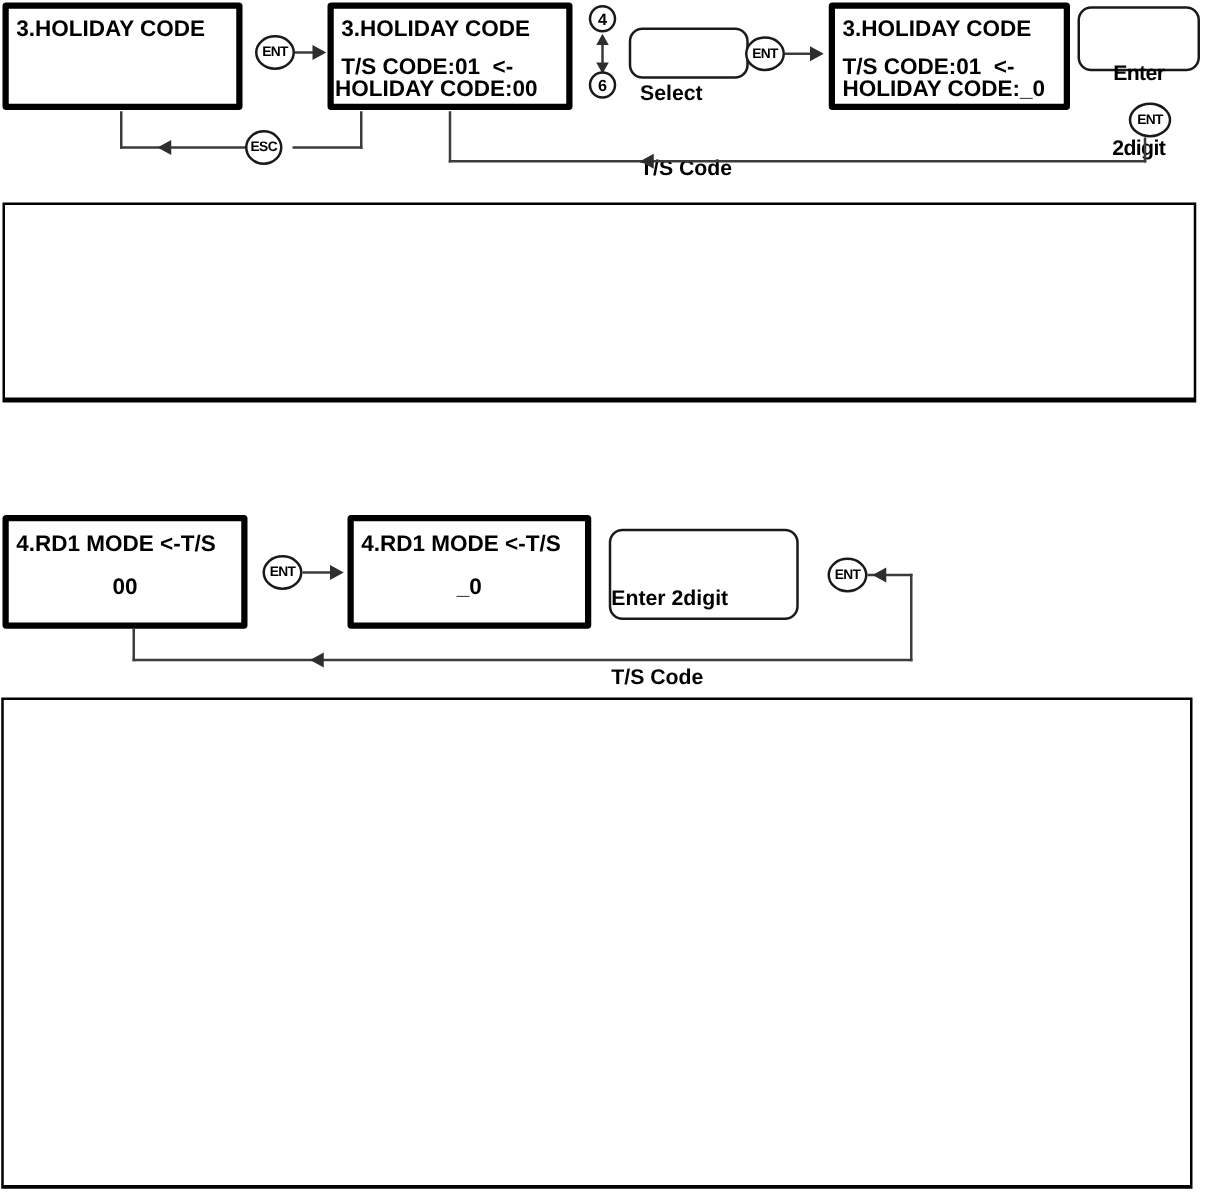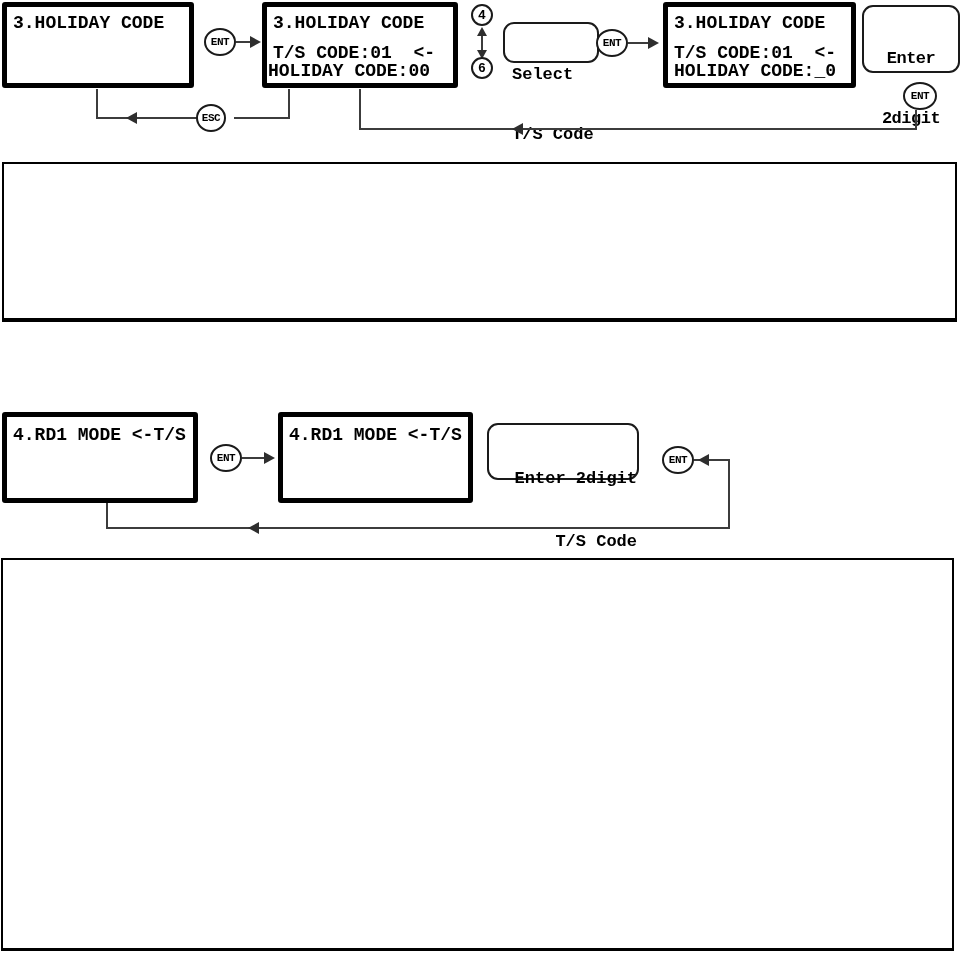--- a/index.html
+++ b/index.html
@@ -1,17 +1,17 @@
 <!DOCTYPE html>
 <html><head>
 <meta charset="utf-8">
 <style>
   html,body{margin:0;padding:0;background:#fff;}
   .canvas{position:relative;width:964px;height:955px;background:#fff;overflow:hidden;
-          font-family:Liberation Mono, monospace;font-weight:bold;color:#000;}
+          font-family:Liberation Sans, sans-serif;font-weight:bold;color:#000;}
   .lcd{position:absolute;box-sizing:border-box;border:5px solid #000;border-radius:3px;background:#fff;}
   .lcd-line{position:absolute;font-size:18px;line-height:20px;white-space:pre;letter-spacing:0;}
   .lcd-center{position:absolute;left:0;right:0;text-align:center;font-size:18px;line-height:20px;white-space:pre;}
   .key{position:absolute;box-sizing:border-box;border:2px solid #1a1a1a;border-radius:50%;background:#fff;
        display:flex;align-items:center;justify-content:center;font-size:11px;letter-spacing:-0.5px;}
   .key-num{font-size:13px;letter-spacing:0;}
   .note{position:absolute;box-sizing:border-box;border:2px solid #1a1a1a;border-radius:11px;background:#fff;
         font-size:17px;line-height:20px;white-space:pre;}
   .note div{white-space:pre;}
   .ln{position:absolute;background:#3c3c3c;}
@@ -63,21 +63,21 @@
   </div>
   <i class="ln" style="left:628px;top:42px;width:22px;height:2px"></i>
   <i class="ah ah-r" style="left:648px;top:37px"></i>
 
   <div class="lcd" style="left:663px;top:2px;width:193px;height:86px">
     <div class="lcd-line" style="left:6px;top:6px">3.HOLIDAY CODE</div>
     <div class="lcd-line" style="left:6px;top:36px">T/S CODE:01  &lt;-</div>
     <div class="lcd-line" style="left:6px;top:54px">HOLIDAY CODE:_0</div>
   </div>
 
-  <div class="note" style="left:862px;top:5px;width:98px;height:68px;text-align:center;padding-top:2px;letter-spacing:-0.5px">
+  <div class="note" style="left:862px;top:5px;width:98px;height:52px;text-align:center;padding-top:2px;letter-spacing:-0.5px">
     <div>Enter</div>
     <div>2digit</div>
     <div>H/S Code</div>
   </div>
 
   <div class="key" style="left:903px;top:82px;width:34px;height:28px">
     <span>ENT</span>
   </div>
 
   <i class="ln" style="left:96px;top:89px;width:2px;height:30px"></i>
@@ -91,33 +91,35 @@
 
   <i class="ln" style="left:915px;top:110px;width:2px;height:20px"></i>
   <i class="ln" style="left:359px;top:128px;width:558px;height:2px"></i>
   <i class="ah ah-l" style="left:512px;top:123px"></i>
   <i class="ln" style="left:359px;top:89px;width:2px;height:41px"></i>
 
   <div class="panel" style="left:2px;top:162px;width:955px;height:160px;border-bottom-width:4px"></div>
 
   <div class="lcd" style="left:2px;top:412px;width:196px;height:91px">
     <div class="lcd-line" style="left:6px;top:8px">4.RD1 MODE &lt;-T/S</div>
+    <div class="lcd-center" style="top:42px">00</div>
   </div>
 
   <div class="key" style="left:210px;top:444px;width:32px;height:28px">
     <span>ENT</span>
   </div>
   <i class="ln" style="left:242px;top:457px;width:24px;height:2px"></i>
   <i class="ah ah-r" style="left:264px;top:452px"></i>
 
   <div class="lcd" style="left:278px;top:412px;width:195px;height:91px">
     <div class="lcd-line" style="left:6px;top:8px">4.RD1 MODE &lt;-T/S</div>
+    <div class="lcd-center" style="top:42px">_0</div>
   </div>
 
-  <div class="note" style="left:487px;top:423px;width:152px;height:57px;text-align:right;padding-top:1px;line-height:21px">
+  <div class="note" style="left:487px;top:423px;width:152px;height:73px;text-align:left;padding-top:1px;line-height:21px">
     <div>Enter 2digit</div>
     <div>T/S Code</div>
     <div>(00~10)</div>
   </div>
 
   <div class="key" style="left:662px;top:446px;width:32px;height:28px">
     <span>ENT</span>
   </div>
 
   <i class="ln" style="left:694px;top:459px;width:36px;height:2px"></i>

